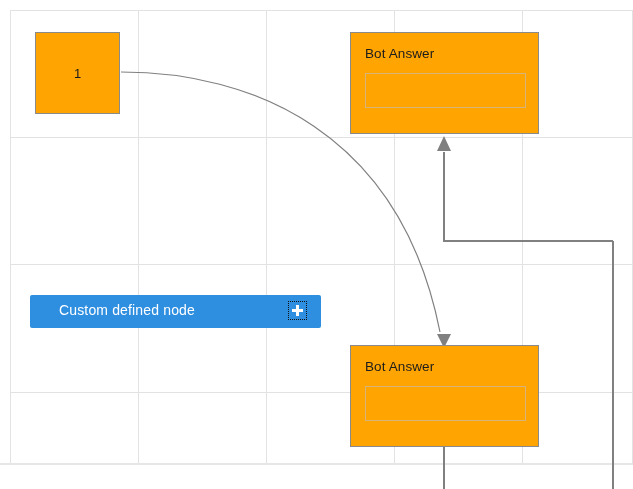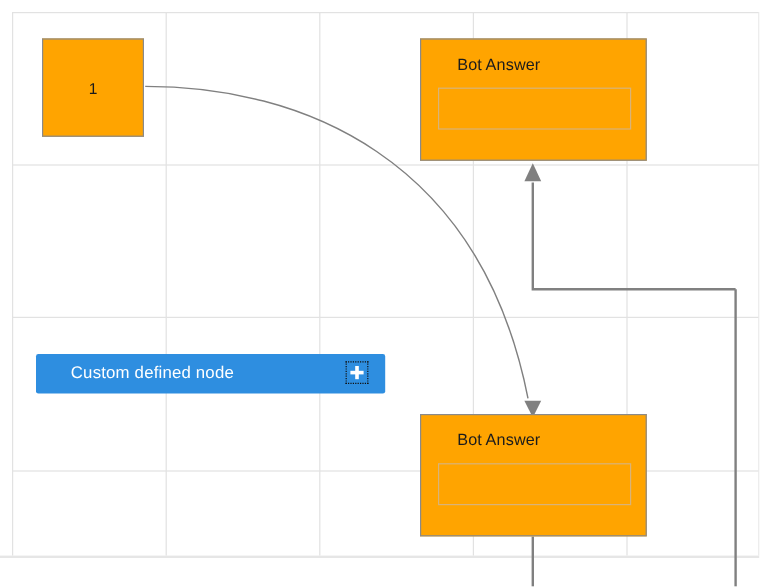--- a/index.html
+++ b/index.html
@@ -49,21 +49,21 @@
     line-height: 1;
   }
 
   .node-bot {
     padding: 14px 12px 0 14px;
   }
   .node-bot-title {
     font-size: 13.5px;
     color: #1c1c1c;
     line-height: 1;
-    margin: 0 0 12px 16px;
+    margin: 0 0 12px 0;
     letter-spacing: 0.1px;
   }
   .node-bot-field {
     box-sizing: border-box;
     height: 35px;
     border: 1px solid #d8b37a;
     background: transparent;
   }
 
   

